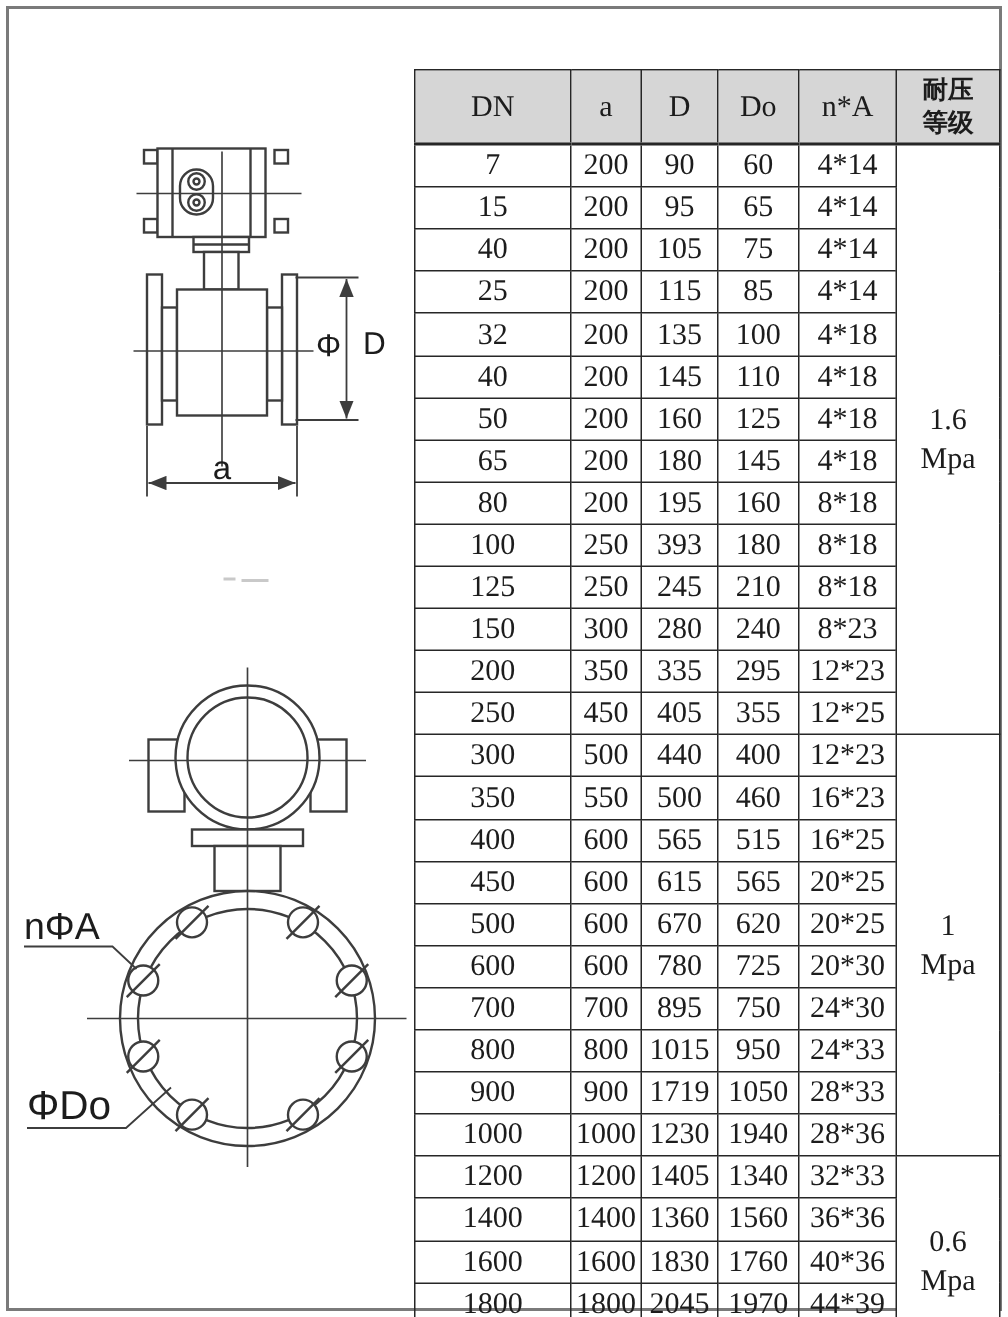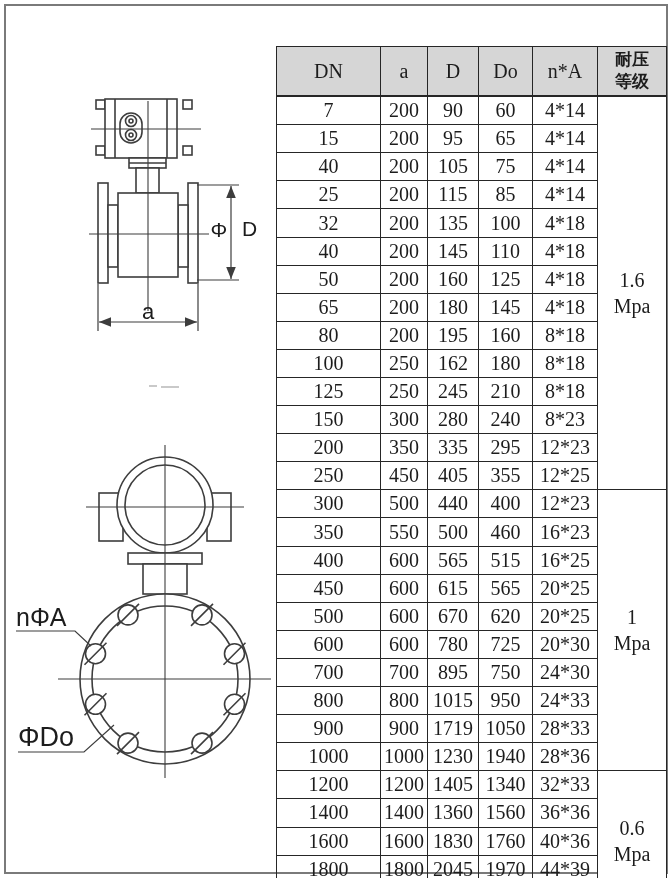--- a/index.html
+++ b/index.html
@@ -252,21 +252,21 @@
           <tr>
             <td>80</td>
             <td>200</td>
             <td>195</td>
             <td>160</td>
             <td>8*18</td>
           </tr>
           <tr>
             <td>100</td>
             <td>250</td>
-            <td>162</td>
+            <td>393</td>
             <td>180</td>
             <td>8*18</td>
           </tr>
           <tr>
             <td>125</td>
             <td>250</td>
             <td>245</td>
             <td>210</td>
             <td>8*18</td>
           </tr>

